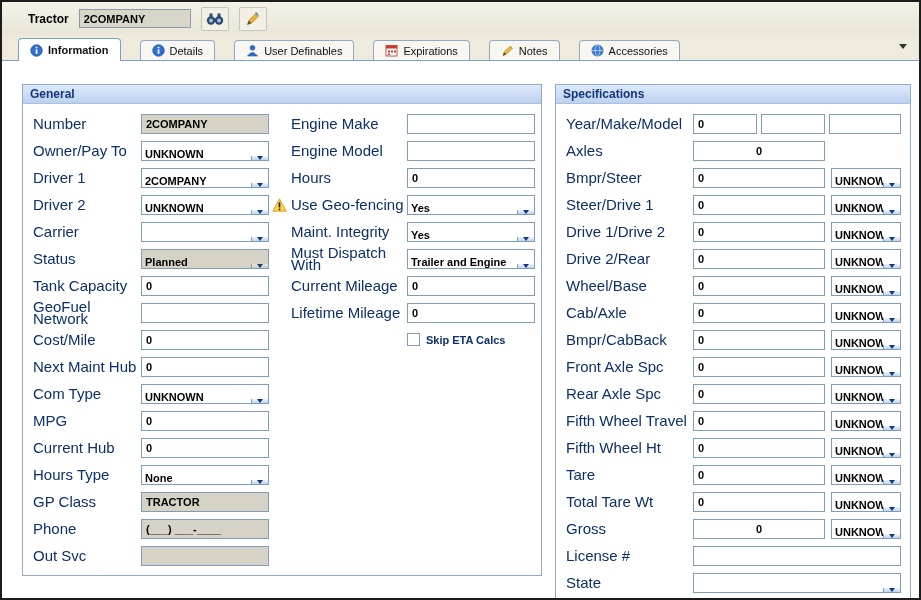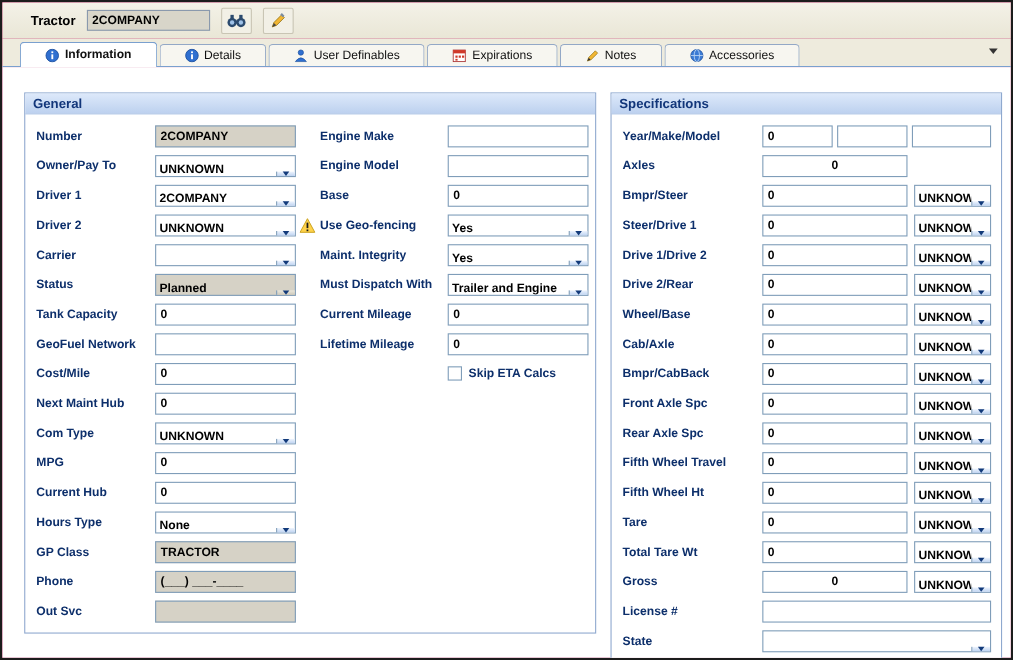--- a/index.html
+++ b/index.html
@@ -10,39 +10,39 @@
   .topbar{height:33px;background:linear-gradient(180deg,#f4f2e8,#e9e6d6);display:flex;align-items:center;
     padding:0 8px 0 26px;gap:10px;flex:none;}
   .toplabel{font-size:12px;font-weight:bold;color:#000;}
   .topinput{width:112px;height:19px;border:1px solid #8a99ad;background:#d8d5c9;
     font:bold 11px "Liberation Sans",sans-serif;padding:0 4px;}
   .toolbtn{width:28px;height:24px;border:1px solid #c9c5b4;background:#f2f0e6;border-radius:2px;
     display:flex;align-items:center;justify-content:center;cursor:pointer;padding:0;}
   
   .tabrow{height:26px;background:#eeebdd;display:flex;align-items:flex-end;
     padding:0 8px 0 16px;border-bottom:1px solid #7aa0cf;flex:none;}
-  .tab{display:flex;align-items:center;gap:5px;height:20px;padding:0 22px;background:#f7f6f0;
-    border:1px solid #93a8c6;border-bottom:none;border-radius:4px 4px 0 0;margin-right:2px;
+  .tab{display:flex;align-items:center;gap:5px;height:20px;padding:0 11px;background:#f7f6f0;
+    border:1px solid #93a8c6;border-bottom:none;border-radius:4px 4px 0 0;margin-right:19px;
     font-size:11px;color:#111;cursor:pointer;position:relative;}
   .tab.active{background:#fff;font-weight:bold;height:23px;z-index:2;margin-bottom:-1px;border-color:#7aa0cf;}
   .tabicon{display:flex;align-items:center;}
   .tab-overflow{margin-left:auto;margin-bottom:7px;width:16px;height:14px;display:flex;
     align-items:center;justify-content:center;cursor:pointer;}
   .tri{width:0;height:0;border-left:4px solid transparent;border-right:4px solid transparent;border-top:5px solid #333;}
   
   .content{flex:1;background:#fff;padding:23px 8px 0 20px;display:flex;gap:13px;align-items:flex-start;}
   .group{border:1px solid #8fa9cf;background:#fff;}
   .general{width:520px;}
   .specs{width:360px;}
   .group-header{height:19px;line-height:19px;background:linear-gradient(180deg,#dde9fa,#bdd1ef);
     border-bottom:1px solid #a9c0e4;color:#12367a;font-weight:bold;font-size:12px;padding:0 7px;}
   .group-body{padding:6px 8px 6px 10px;}
   .general .group-body{display:flex;gap:22px;align-items:flex-start;}
   .row{display:flex;align-items:center;height:27px;}
-  .lbl{font-size:11px;font-weight:bold;color:#0d2f6b;position:relative;flex:none;line-height:12px;}
+  .lbl{font-size:15px;font-weight:normal;color:#0d2f6b;position:relative;flex:none;line-height:12px;}
   .lbl-l{width:108px;}
   .lbl-m{width:116px;}
   .lbl-s{width:127px;}
   input.tin{height:20px;border:1px solid #7f9db9;background:#fff;
     font:bold 11px "Liberation Sans",sans-serif;padding:0 4px;color:#000;}
   input.ro{background:#d6d2c6;}
   .w128{width:128px;}.w132{width:132px;}.w64{width:64px;}.w72{width:72px;}.w208{width:208px;}.w70{width:70px;}
   .center{text-align:center;}
   .combo{display:flex;height:20px;border:1px solid #7f9db9;background:#fff;align-items:flex-end;flex:none;}
   .combo .val{flex:1;font:bold 11px "Liberation Sans",sans-serif;padding:3px 3px 0 3px;
@@ -272,21 +272,21 @@
         <div id="gen-mid">
             <div class="row">
               <div class="lbl lbl-m"><span>Engine Make</span></div>
               <input class="tin w128" value="" style="">
             </div>
             <div class="row">
               <div class="lbl lbl-m"><span>Engine Model</span></div>
               <input class="tin w128" value="" style="">
             </div>
             <div class="row">
-              <div class="lbl lbl-m"><span>Base</span></div>
+              <div class="lbl lbl-m"><span>Hours</span></div>
               <input class="tin w128" value="0" style="">
             </div>
             <div class="row">
               <div class="lbl lbl-m"><span class="warn"><svg width="15" height="14" viewBox="0 0 15 14">
                     <polygon points="7.5,0.8 14.2,13.2 0.8,13.2" fill="#ffd24a" stroke="#caa21e" stroke-width="0.9"></polygon>
                     <rect x="6.7" y="4.4" width="1.6" height="5" fill="#1a1a1a"></rect>
                     <rect x="6.7" y="10.6" width="1.6" height="1.6" fill="#1a1a1a"></rect>
                   </svg></span><span>Use Geo-fencing</span></div>
               <div class="combo w128">
                 <div class="val">Yes</div>

